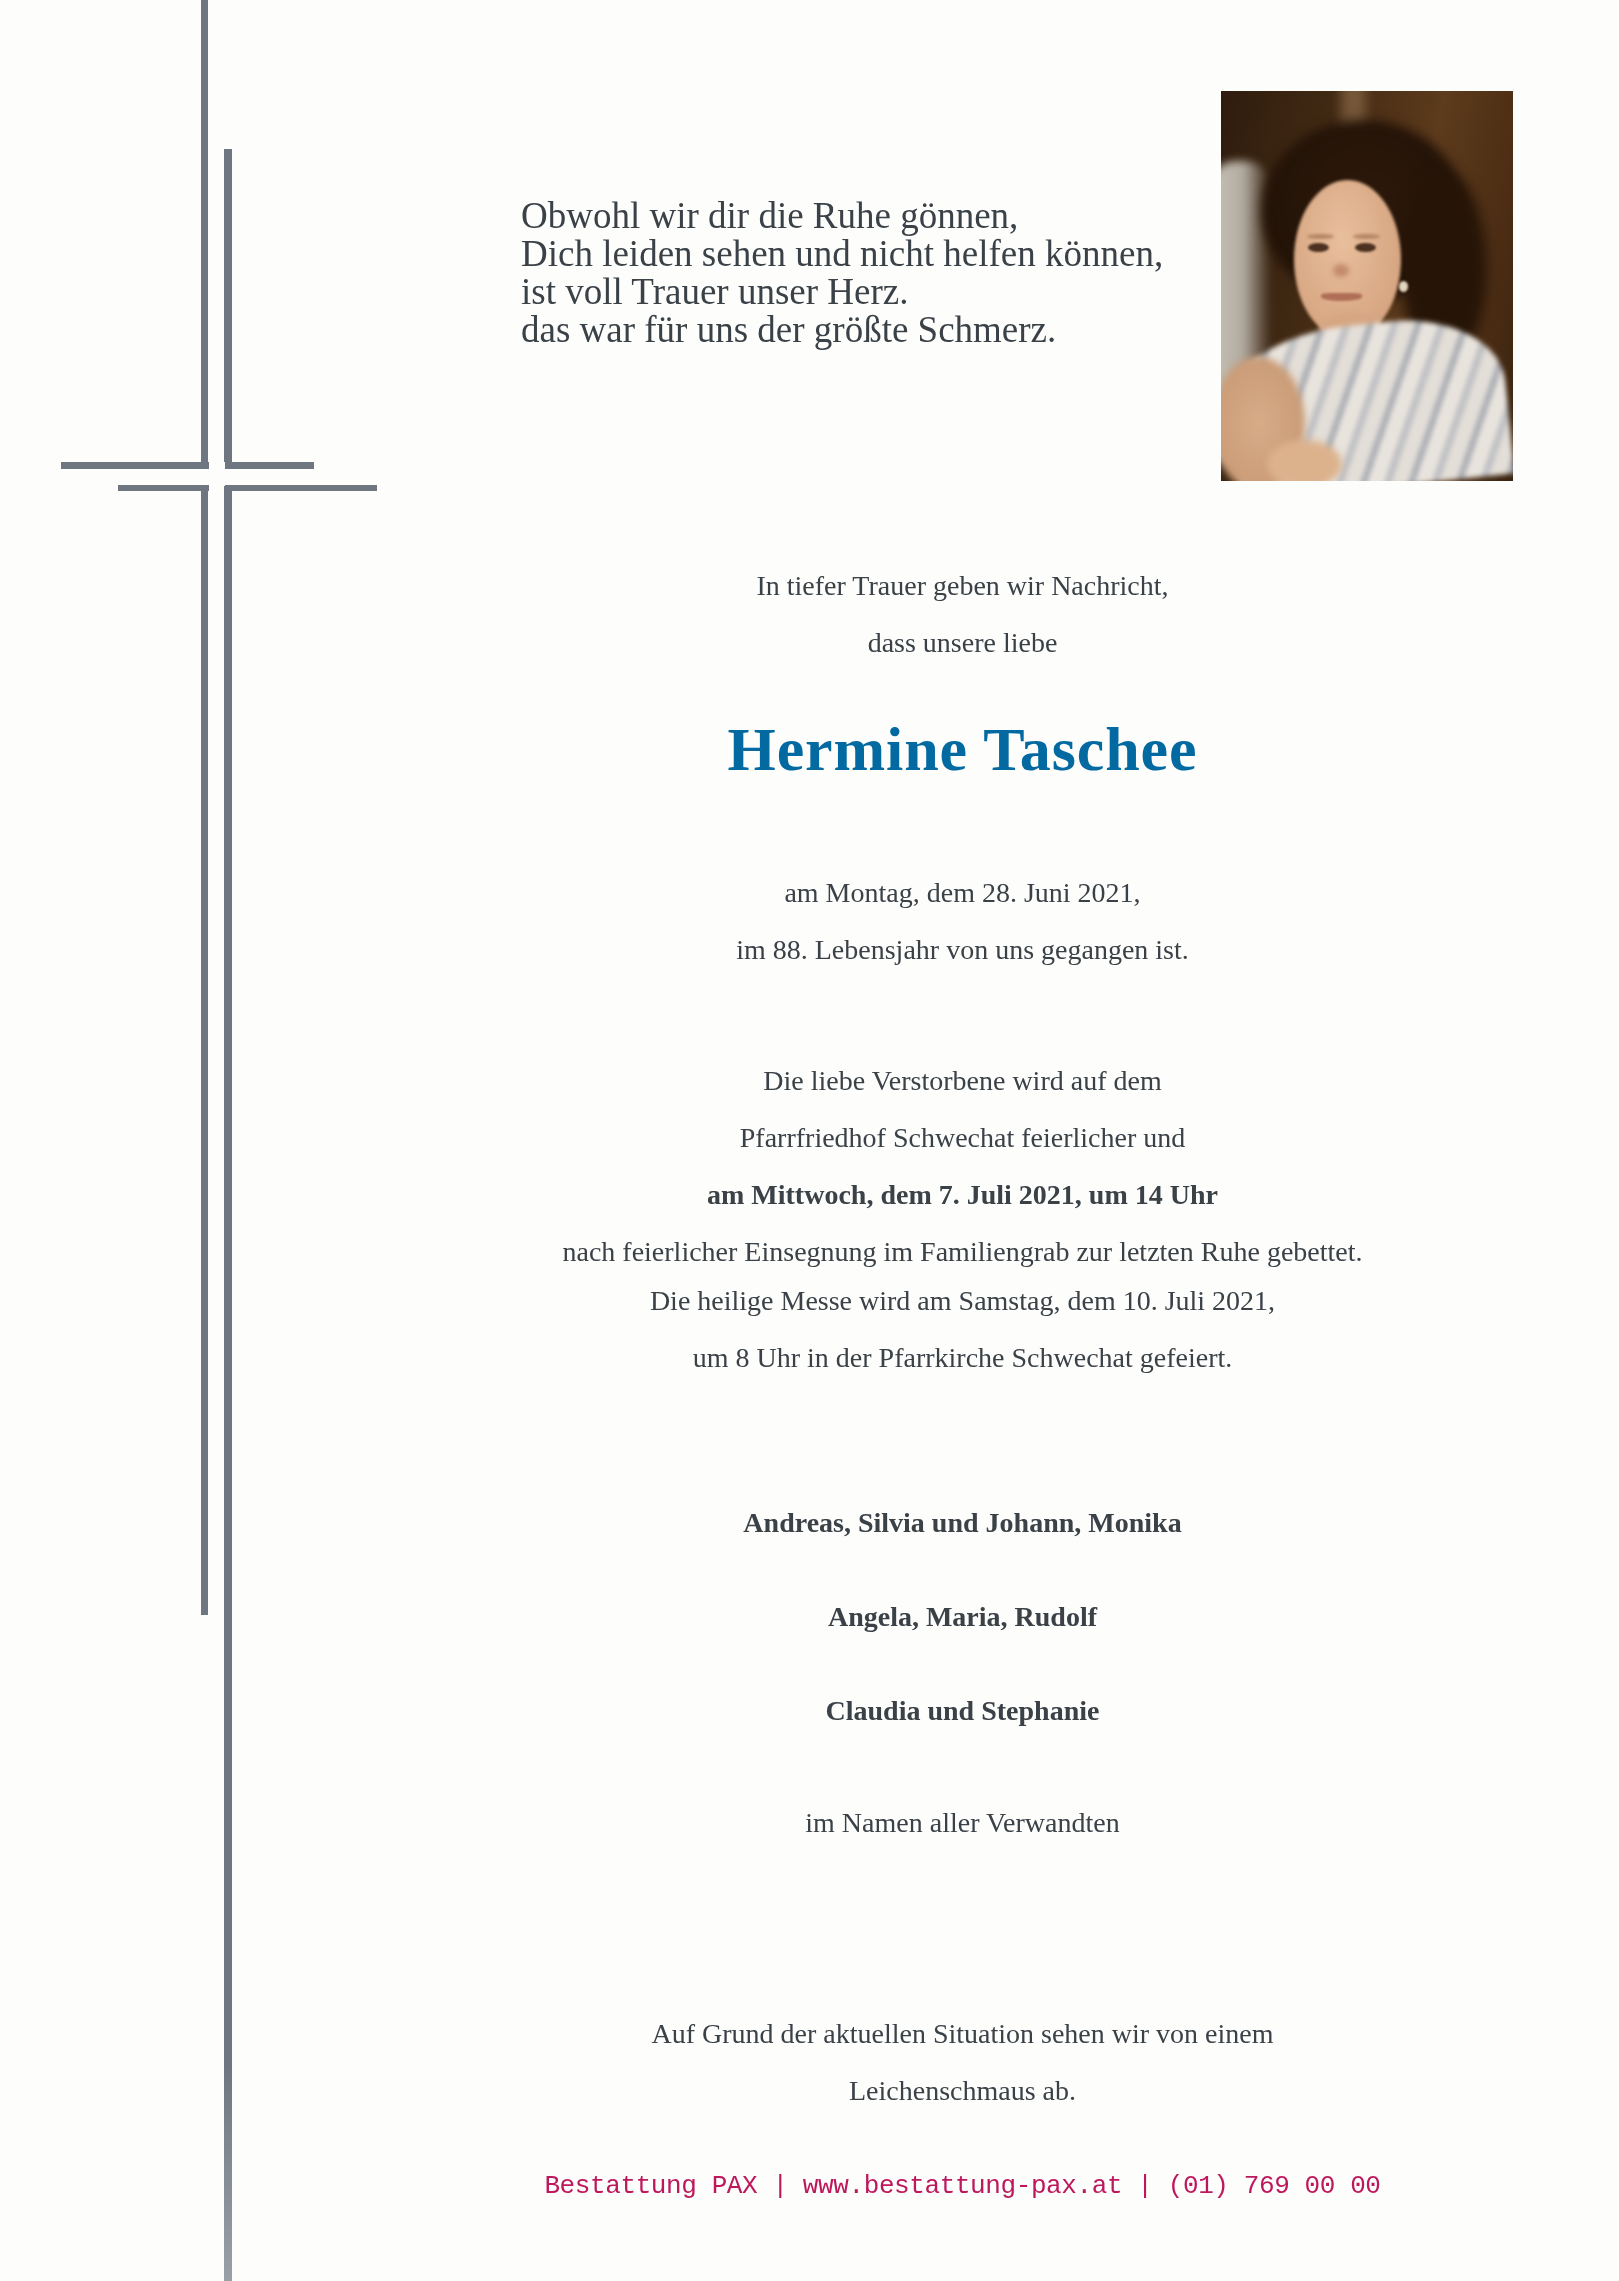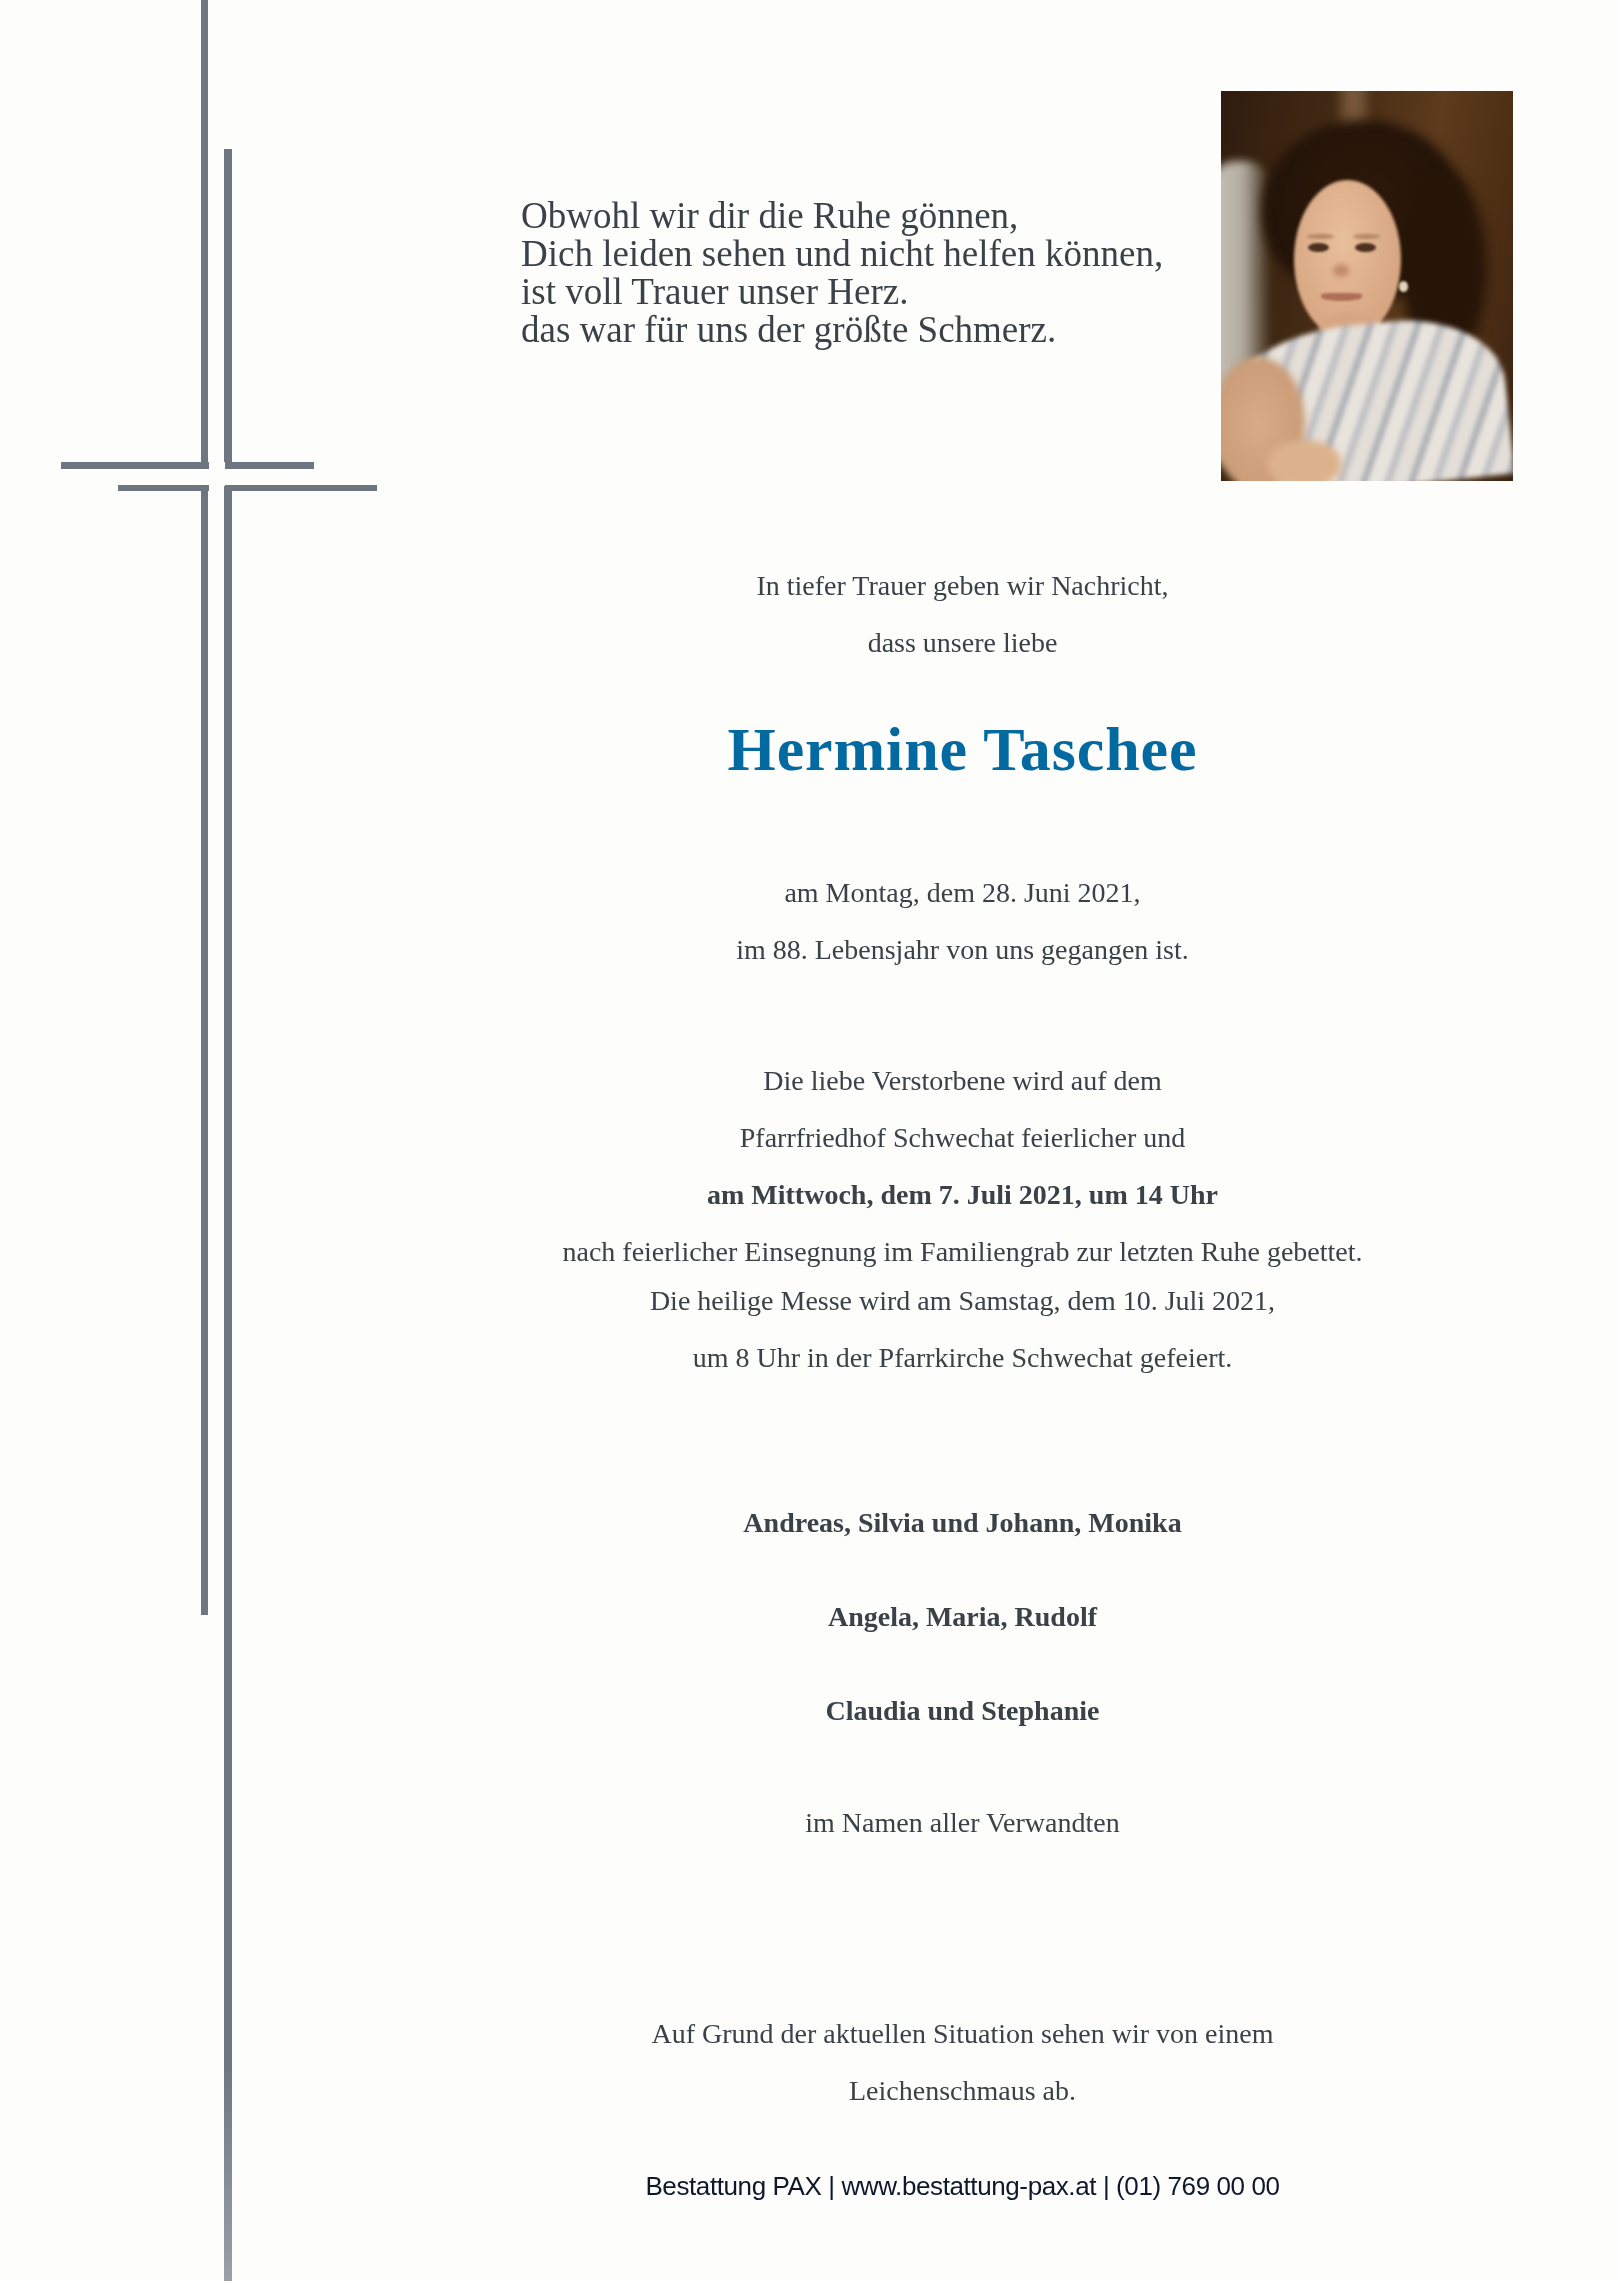--- a/index.html
+++ b/index.html
@@ -120,25 +120,25 @@
   .funeral    { top: 1052px; }
   .funeral .bold-line { font-weight: bold; }
   .mass       { top: 1272px; }
   .mourner-1  { top: 1494px; font-weight: bold; }
   .mourner-2  { top: 1588px; font-weight: bold; }
   .mourner-3  { top: 1682px; font-weight: bold; }
   .closing    { top: 1794px; }
   .covid-note { top: 2005px; }
   .footer {
     top: 2169px;
-    font-family: Liberation Sans, sans-serif;
+    font-family: Liberation Mono, monospace;
     font-size: 26px;
     line-height: 34px;
     letter-spacing: -0.4px;
-    color: #0f172a;
+    color: #be185d;
   }
 </style>
 </head>
 <body>
 
 <div class="page">
 
   <div>
     <div class="cross-seg seg-v-left-top"></div>
     <div class="cross-seg seg-v-left-bottom"></div>

